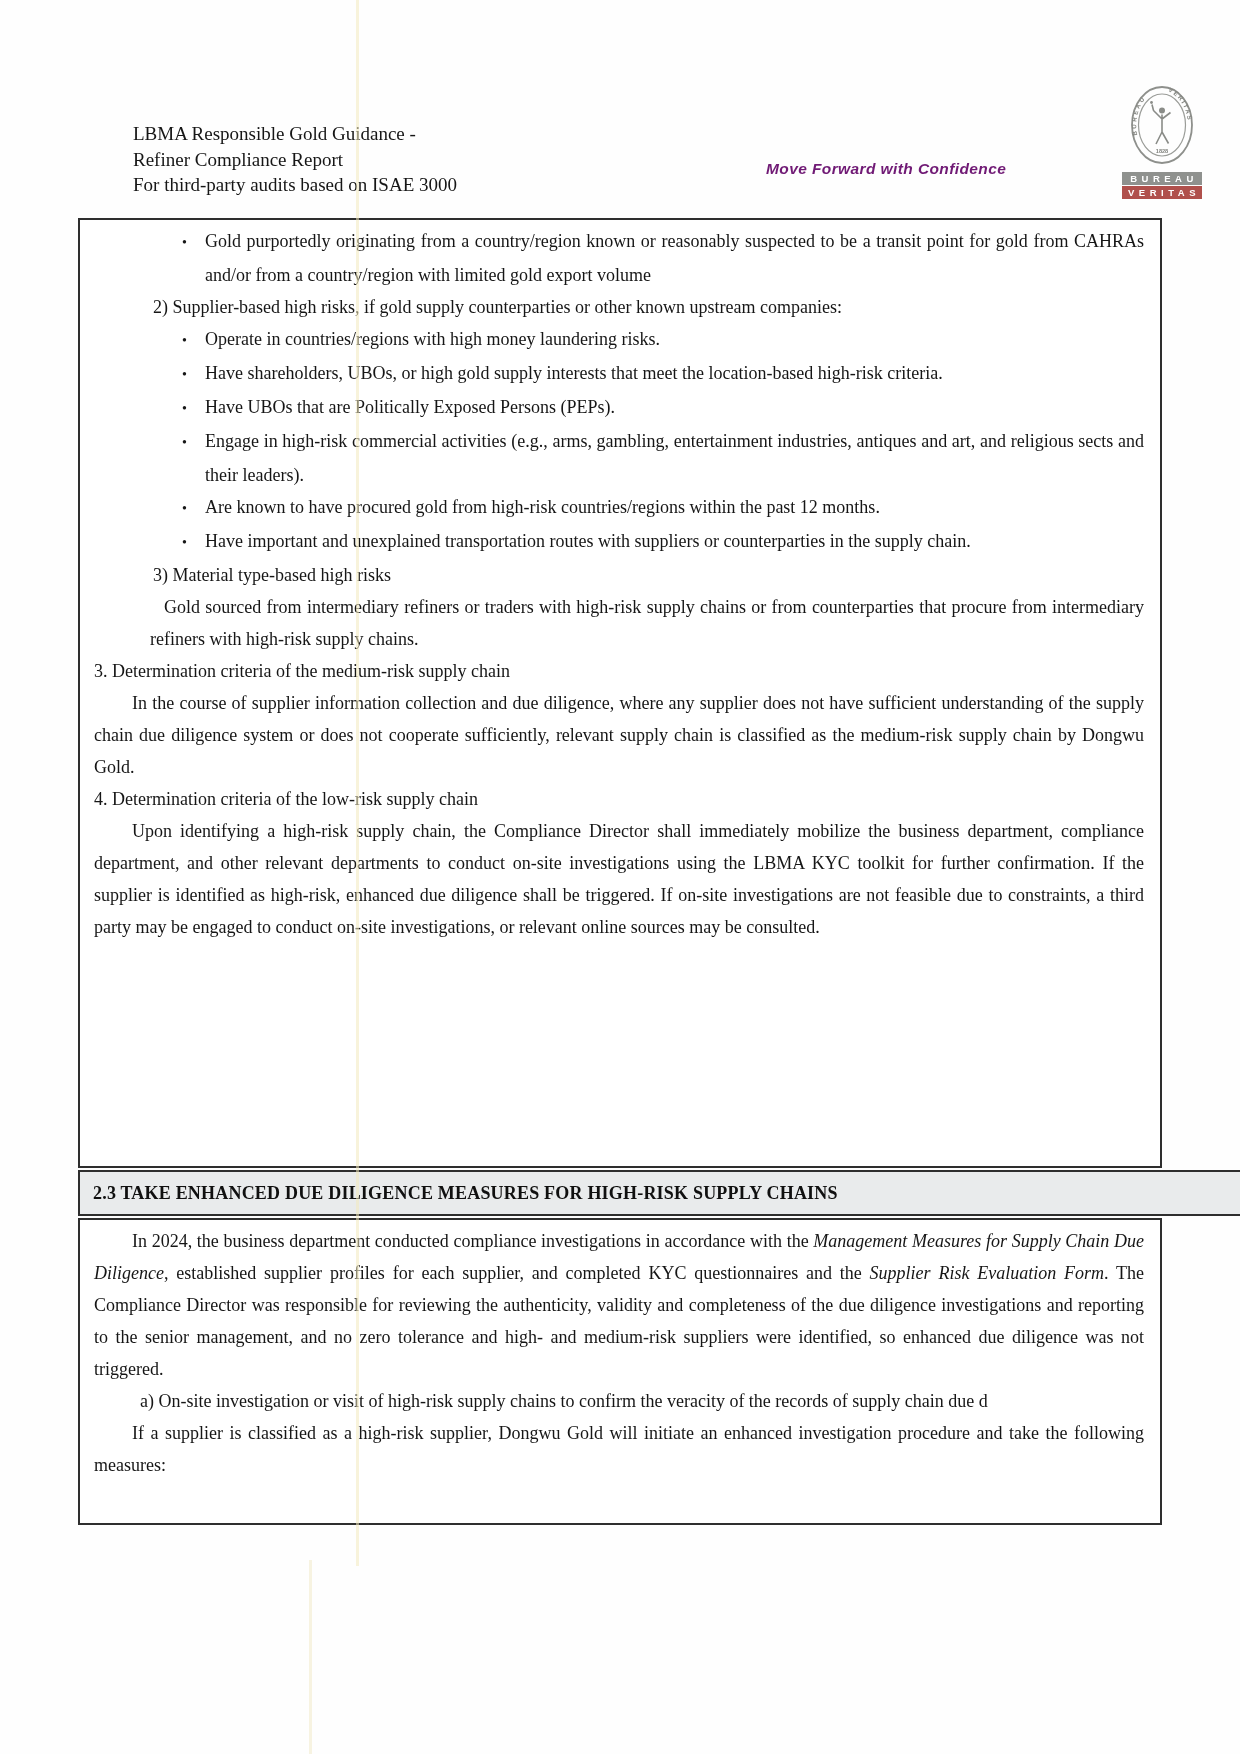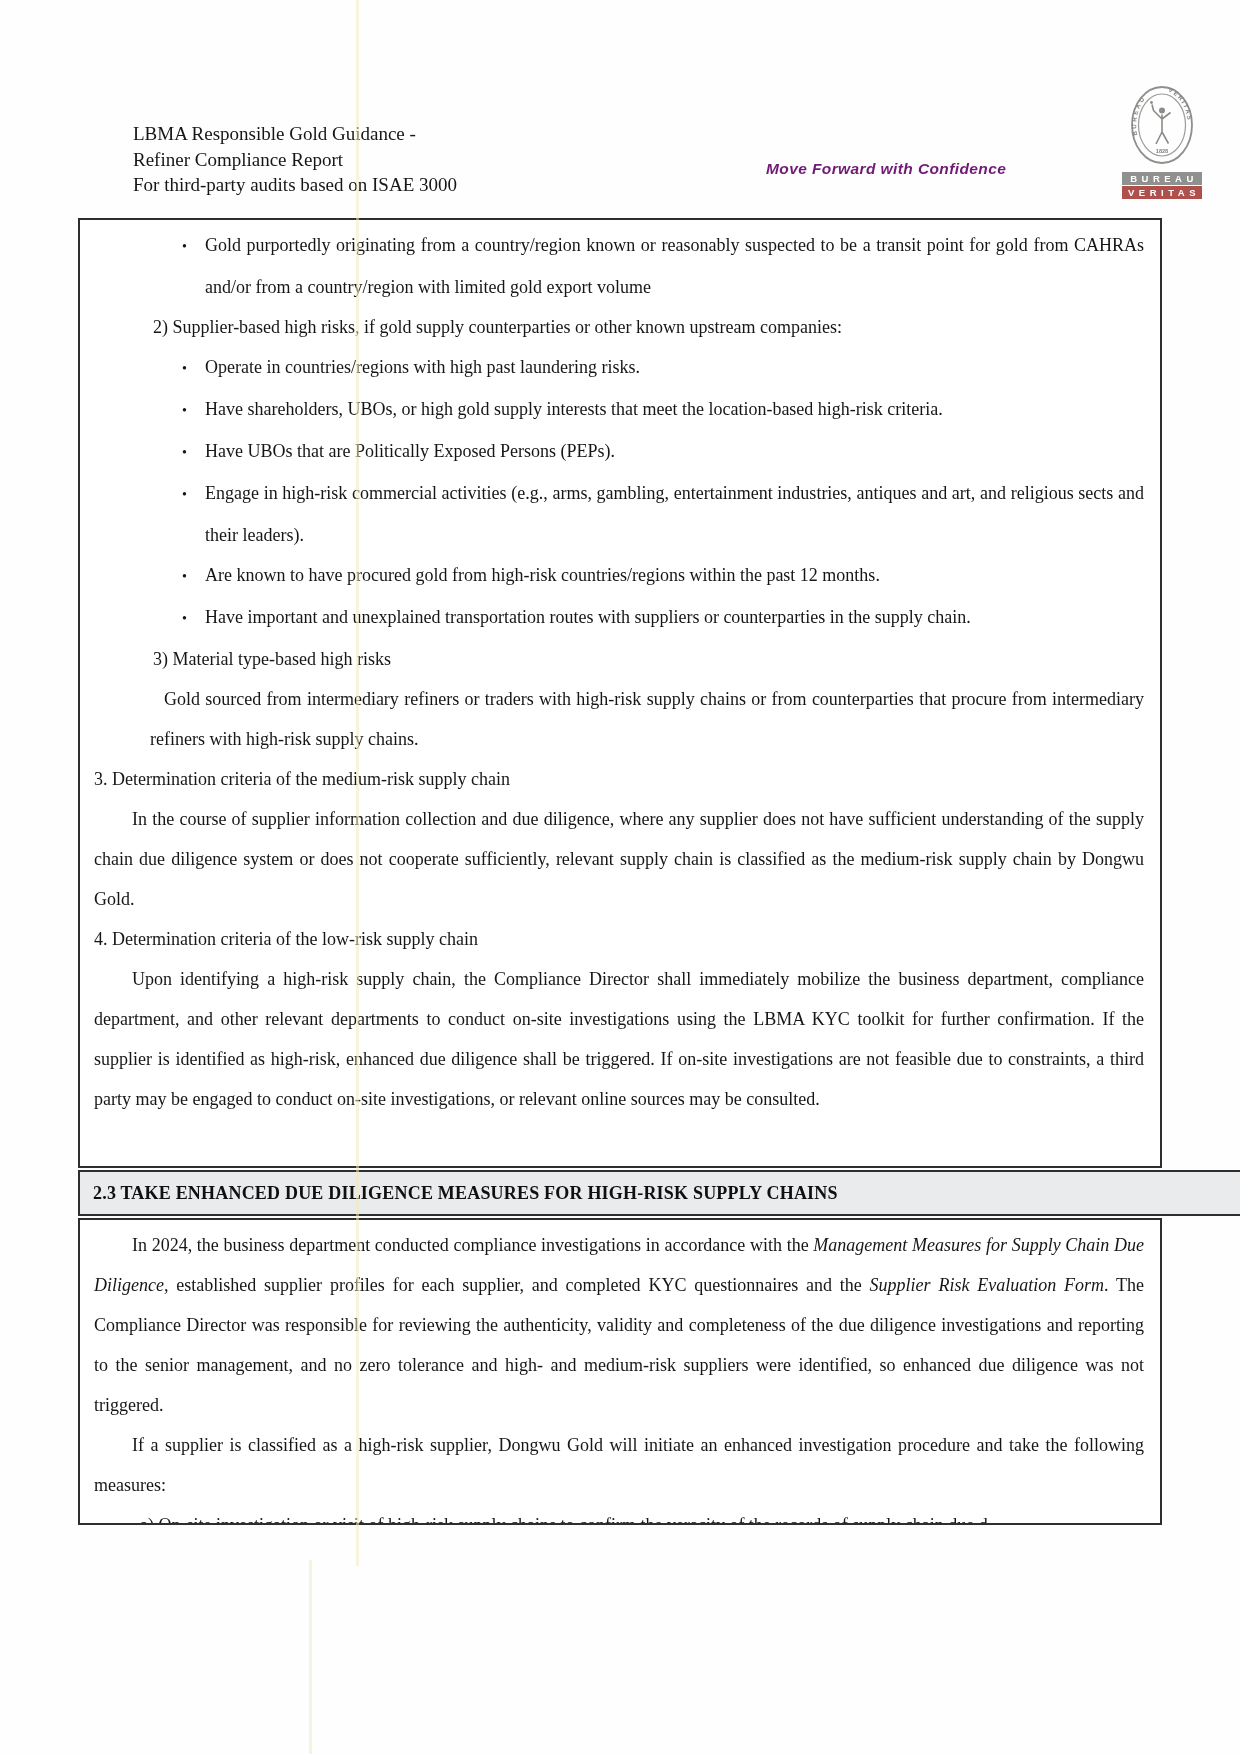--- a/index.html
+++ b/index.html
@@ -20,21 +20,21 @@
           letter-spacing:4.5px;padding-left:4px;box-sizing:border-box;}
   .bv-gray{background:#8f918e;}
   .bv-red{background:#b0504c;}
 
   
   .tbox{position:absolute;left:78px;width:1084px;border:2px solid #2e2e2e;background:#fff;
         box-sizing:border-box;overflow:hidden;padding:5px 16px 0 14px;}
   #box1{top:218px;height:950px;}
   #box2{top:1218px;height:307px;}
 
-  .doc-line{margin:0;font-family:"Liberation Serif",serif;font-size:18px;line-height:40px;
+  .doc-line{margin:0;font-family:"Liberation Serif",serif;font-size:18px;line-height:32px;
             color:#161616;text-align:justify;}
   .bullet{padding-left:111px;text-indent:-23px;}
   .marker{display:inline-block;width:23px;text-indent:0;font-size:14px;}
   .num2{padding-left:59px;}
   .p-ind2{padding-left:56px;text-indent:14px;}
   .p-body{text-indent:38px;}
   .p-num-a{padding-left:46px;white-space:nowrap;overflow:hidden;text-align:left;}
 
   
   .band{position:absolute;left:78px;top:1170px;width:1188px;height:46px;box-sizing:border-box;
@@ -90,41 +90,41 @@
       <span>BUREAU</span>
     </div>
     <div class="bv-box bv-red">
       <span>VERITAS</span>
     </div>
   </div>
 
   <div class="tbox" id="box1">
     <p class="doc-line bullet"><span class="marker">•</span><span>Gold purportedly originating from a country/region known or reasonably suspected to be a transit point for gold from CAHRAs and/or from a country/region with limited gold export volume</span></p>
     <p class="doc-line num2">2) Supplier-based high risks, if gold supply counterparties or other known upstream companies:</p>
-    <p class="doc-line bullet"><span class="marker">•</span><span>Operate in countries/regions with high past laundering risks.</span></p>
+    <p class="doc-line bullet"><span class="marker">•</span><span>Operate in countries/regions with high money laundering risks.</span></p>
     <p class="doc-line bullet"><span class="marker">•</span><span>Have shareholders, UBOs, or high gold supply interests that meet the location-based high-risk criteria.</span></p>
     <p class="doc-line bullet"><span class="marker">•</span><span>Have UBOs that are Politically Exposed Persons (PEPs).</span></p>
     <p class="doc-line bullet"><span class="marker">•</span><span>Engage in high-risk commercial activities (e.g., arms, gambling, entertainment industries, antiques and art, and religious sects and their leaders).</span></p>
     <p class="doc-line bullet"><span class="marker">•</span><span>Are known to have procured gold from high-risk countries/regions within the past 12 months.</span></p>
     <p class="doc-line bullet"><span class="marker">•</span><span>Have important and unexplained transportation routes with suppliers or counterparties in the supply chain.</span></p>
     <p class="doc-line num2">3) Material type-based high risks</p>
     <p class="doc-line p-ind2">Gold sourced from intermediary refiners or traders with high-risk supply chains or from counterparties that procure from intermediary refiners with high-risk supply chains.</p>
     <p class="doc-line p-h">3. Determination criteria of the medium-risk supply chain</p>
     <p class="doc-line p-body">In the course of supplier information collection and due diligence, where any supplier does not have sufficient understanding of the supply chain due diligence system or does not cooperate sufficiently, relevant supply chain is classified as the medium-risk supply chain by Dongwu Gold.</p>
     <p class="doc-line p-h">4. Determination criteria of the low-risk supply chain</p>
     <p class="doc-line p-body">Upon identifying a high-risk supply chain, the Compliance Director shall immediately mobilize the business department, compliance department, and other relevant departments to conduct on-site investigations using the LBMA KYC toolkit for further confirmation. If the supplier is identified as high-risk, enhanced due diligence shall be triggered. If on-site investigations are not feasible due to constraints, a third party may be engaged to conduct on-site investigations, or relevant online sources may be consulted.</p>
   </div>
 
   <div class="band">
     <span class="band-title">2.3 TAKE ENHANCED DUE DILIGENCE MEASURES FOR HIGH-RISK SUPPLY CHAINS</span>
   </div>
 
   <div class="tbox" id="box2">
     <p class="doc-line p-body"><span>In 2024, the business department conducted compliance investigations in accordance with the </span><i>Management Measures for Supply Chain Due Diligence</i><span>, established supplier profiles for each supplier, and completed KYC questionnaires and the </span><i>Supplier Risk Evaluation Form</i><span>. The Compliance Director was responsible for reviewing the authenticity, validity and completeness of the due diligence investigations and reporting to the senior management, and no zero tolerance and high- and medium-risk suppliers were identified, so enhanced due diligence was not triggered.</span></p>
+    <p class="doc-line p-num-a">a)  On-site investigation or visit of high-risk supply chains to confirm the veracity of the records of supply chain due d</p>
     <p class="doc-line p-body">If a supplier is classified as a high-risk supplier, Dongwu Gold will initiate an enhanced investigation procedure and take the following measures:</p>
-    <p class="doc-line p-num-a">a)  On-site investigation or visit of high-risk supply chains to confirm the veracity of the records of supply chain due d</p>
   </div>
 
 
   <div class="scanline-a"></div>
   <div class="scanline-b"></div>
 
 </div>
 
 </body></html>

